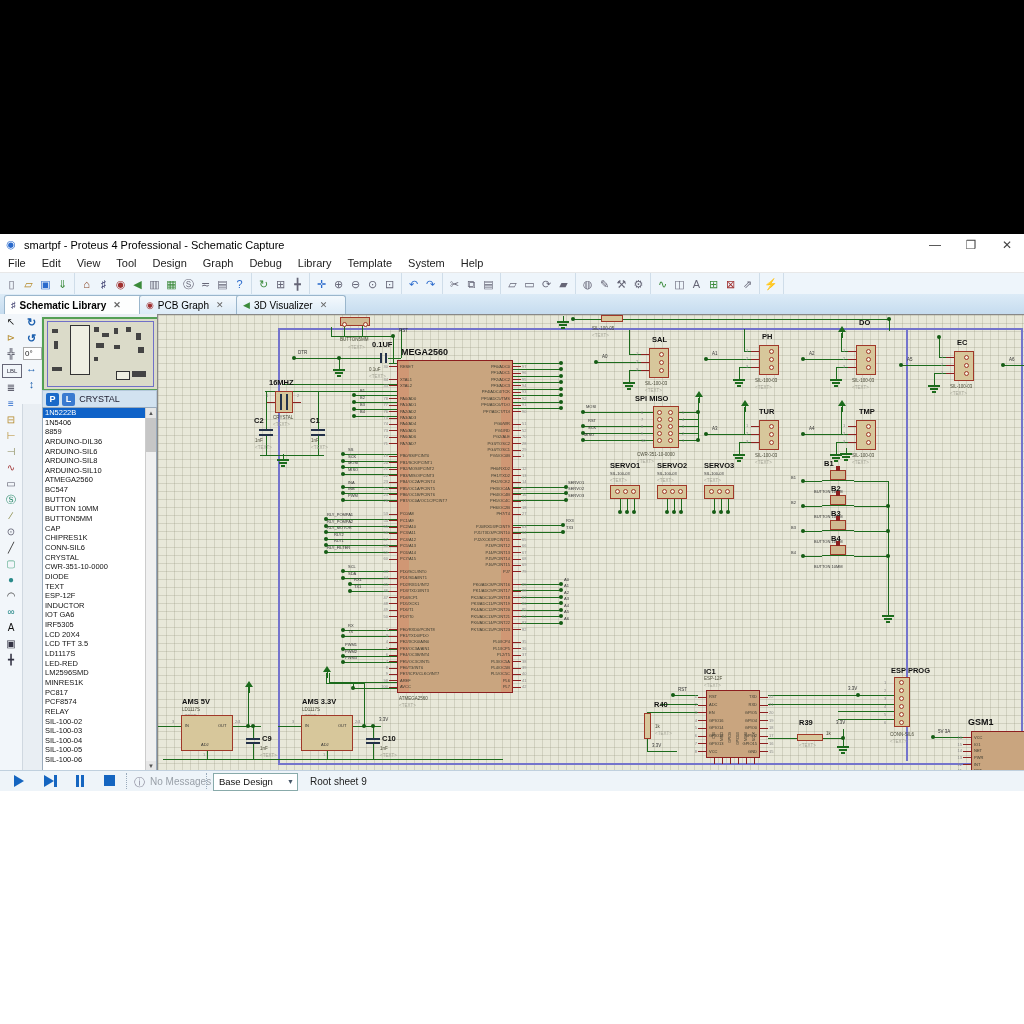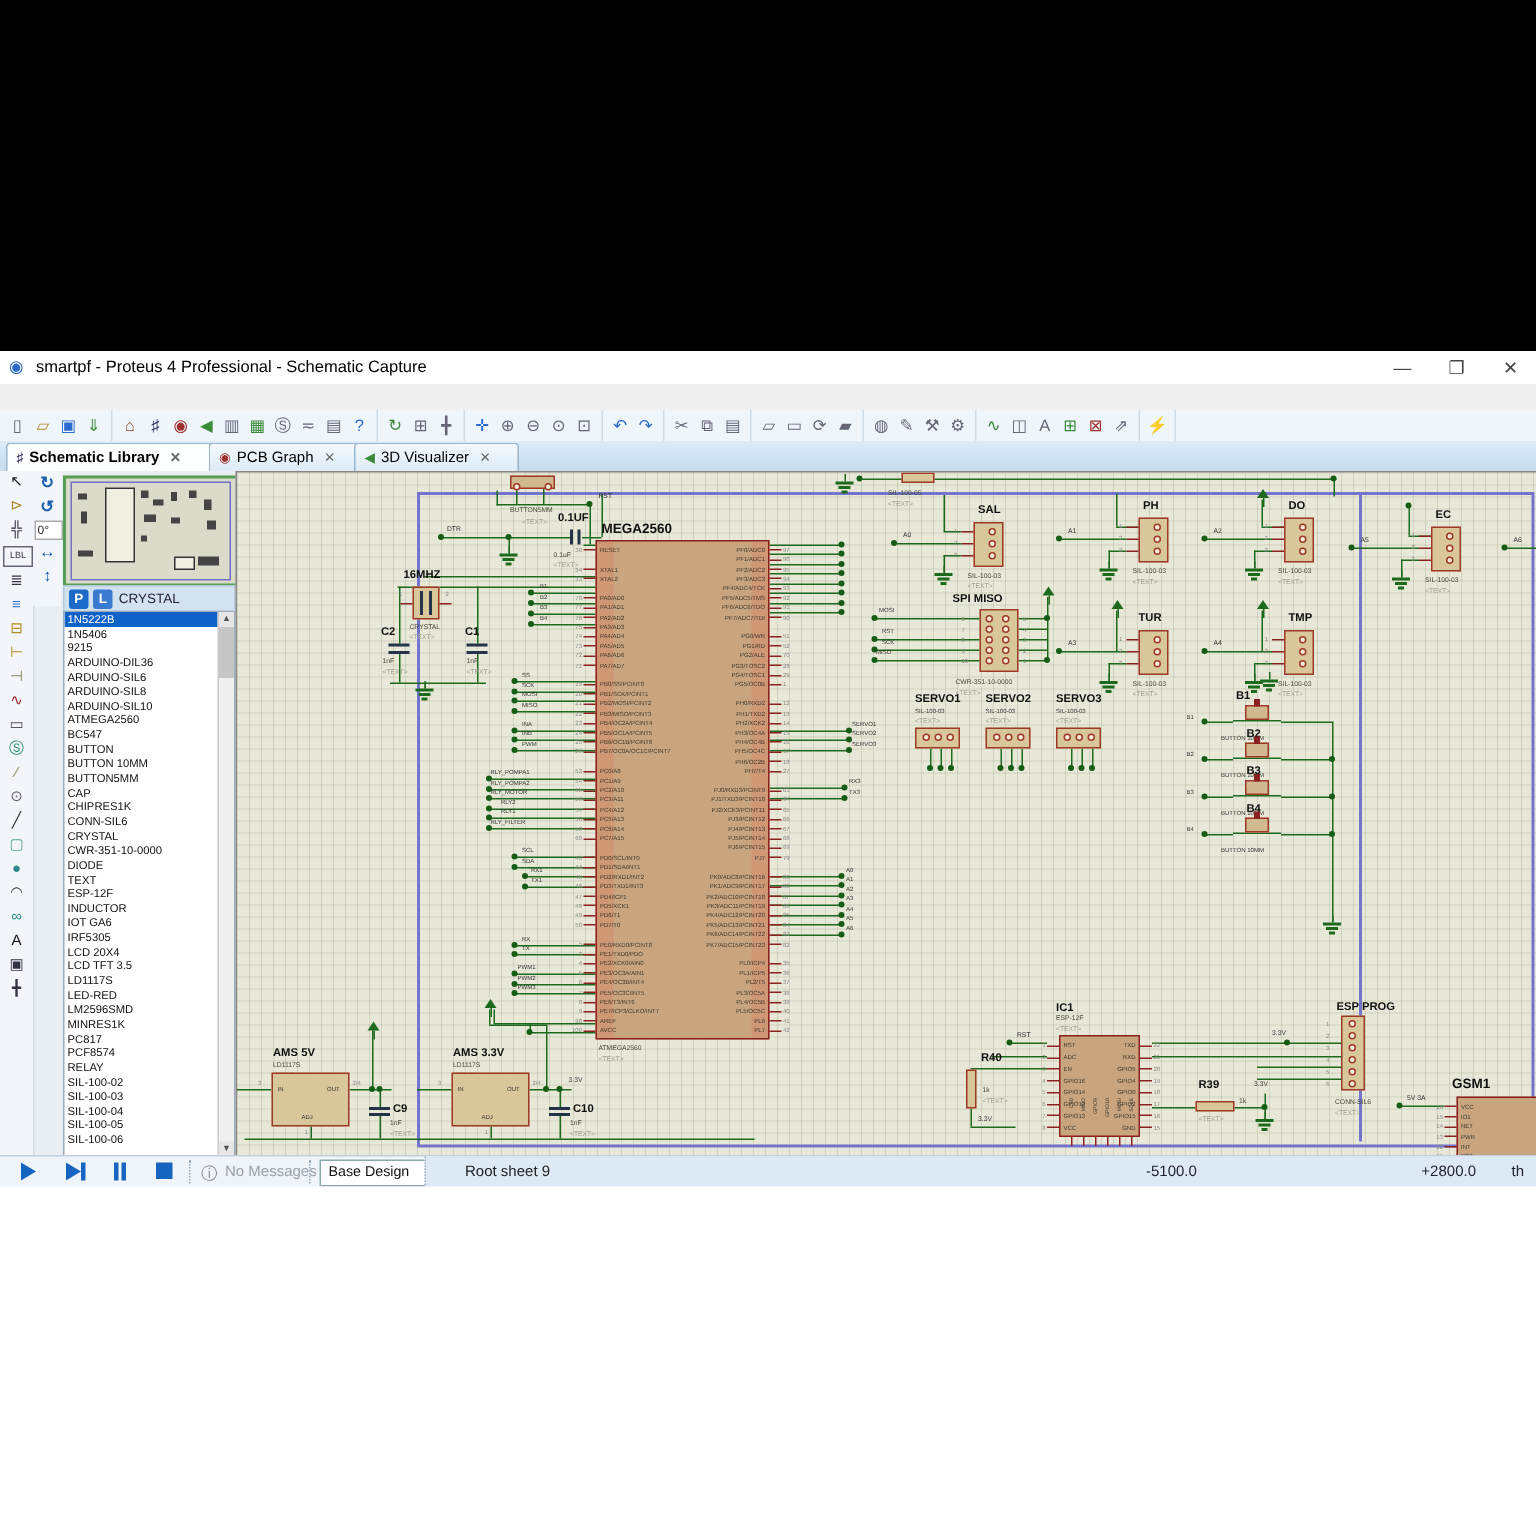--- a/index.html
+++ b/index.html
@@ -90,20 +90,33 @@
 <div class="abs" id="letterbox-top"></div>
 
 <div class="abs" id="app">
   <div class="abs" id="titlebar">
     <div class="abs" id="app-icon">◉</div>
     <div class="ttl">smartpf - Proteus 4 Professional - Schematic Capture</div>
     <div class="winbtn" style="left:920px;">—</div>
     <div class="winbtn" style="left:956px;">❐</div>
     <div class="winbtn" style="left:992px;">✕</div>
   </div>
+  <div class="abs" id="menubar">
+      <div class="menu-item">File</div>
+      <div class="menu-item">Edit</div>
+      <div class="menu-item">View</div>
+      <div class="menu-item">Tool</div>
+      <div class="menu-item">Design</div>
+      <div class="menu-item">Graph</div>
+      <div class="menu-item">Debug</div>
+      <div class="menu-item">Library</div>
+      <div class="menu-item">Template</div>
+      <div class="menu-item">System</div>
+      <div class="menu-item">Help</div>
+    </div>
   <div class="abs" id="toolbar">
       <div class="tb-group">
         <div class="tb-btn">▯</div>
         <div class="tb-btn" style="color: rgb(181, 138, 42);">▱</div>
         <div class="tb-btn" style="color: rgb(42, 106, 204);">▣</div>
         <div class="tb-btn" style="color: rgb(58, 138, 58);">⇓</div>
       </div>
       <div class="tb-group">
         <div class="tb-btn" style="color: rgb(136, 68, 34);">⌂</div>
         <div class="tb-btn" style="color: rgb(51, 51, 102);">♯</div>
@@ -231,21 +244,21 @@
     </div>
     <div class="abs" id="devhdr">
       <div class="pl-btn" style="left:3px;">P</div>
       <div class="pl-btn" style="left:19px;background:#3a7ad0;">L</div>
       <div class="hdr-label">CRYSTAL</div>
     </div>
     <div class="abs" id="devlist">
       <div id="devitems">
           <div class="dev-item selected">1N5222B</div>
           <div class="dev-item">1N5406</div>
-          <div class="dev-item">9215</div>
+          <div class="dev-item">8859</div>
           <div class="dev-item">ARDUINO-DIL36</div>
           <div class="dev-item">ARDUINO-SIL6</div>
           <div class="dev-item">ARDUINO-SIL8</div>
           <div class="dev-item">ARDUINO-SIL10</div>
           <div class="dev-item">ATMEGA2560</div>
           <div class="dev-item">BC547</div>
           <div class="dev-item">BUTTON</div>
           <div class="dev-item">BUTTON 10MM</div>
           <div class="dev-item">BUTTON5MM</div>
           <div class="dev-item">CAP</div>
@@ -674,21 +687,21 @@
         <div class="lbl l-sub" style="left: 434px; top: 11px; position: absolute;">SIL-100-05</div>
         <div class="lbl l-txt" style="left: 434px; top: 18px; position: absolute;">&lt;TEXT&gt;</div>
         <div class="lbl l-ref" style="left: 494px; top: 20px; position: absolute;">SAL</div>
         <div class="lbl l-sub" style="left: 487px; top: 66px; position: absolute;">SIL-100-03</div>
         <div class="lbl l-txt" style="left: 487px; top: 73px; position: absolute;">&lt;TEXT&gt;</div>
         <div class="lbl l-wire" style="left: 444px; top: 39px; position: absolute;">A0</div>
         <div class="lbl l-ref" style="left: 604px; top: 17px; position: absolute;">PH</div>
         <div class="lbl l-sub" style="left: 597px; top: 63px; position: absolute;">SIL-100-03</div>
         <div class="lbl l-txt" style="left: 597px; top: 70px; position: absolute;">&lt;TEXT&gt;</div>
         <div class="lbl l-wire" style="left: 554px; top: 36px; position: absolute;">A1</div>
-        <div class="lbl l-ref" style="left: 701px; top: 17px; position: absolute;">DO</div>
+        <div class="lbl l-ref" style="left: 701px; top: 3px; position: absolute;">DO</div>
         <div class="lbl l-sub" style="left: 694px; top: 63px; position: absolute;">SIL-100-03</div>
         <div class="lbl l-txt" style="left: 694px; top: 70px; position: absolute;">&lt;TEXT&gt;</div>
         <div class="lbl l-wire" style="left: 651px; top: 36px; position: absolute;">A2</div>
         <div class="lbl l-ref" style="left: 799px; top: 23px; position: absolute;">EC</div>
         <div class="lbl l-sub" style="left: 792px; top: 69px; position: absolute;">SIL-100-03</div>
         <div class="lbl l-txt" style="left: 792px; top: 76px; position: absolute;">&lt;TEXT&gt;</div>
         <div class="lbl l-wire" style="left: 749px; top: 42px; position: absolute;">A5</div>
         <div class="lbl l-wire" style="left: 851px; top: 42px; position: absolute;">A6</div>
         <div class="lbl l-ref" style="left: 601px; top: 92px; position: absolute;">TUR</div>
         <div class="lbl l-sub" style="left: 597px; top: 138px; position: absolute;">SIL-100-03</div>
@@ -1287,21 +1300,16 @@
       </div>
     <div class="simbtn" style="left:104px;">
         <div class="sqr"></div>
       </div>
     <div class="sb-sep" style="left:126px;"></div>
     <div class="abs" style="left:134px;top:4px;color:#889;font-size:11px;">ⓘ</div>
     <div class="abs" style="left:150px;top:5px;color:#99a0a8;font-size:10px;">No Messages</div>
     <div class="sb-sep" style="left:206px;"></div>
     <div id="dd-design"><span>Base Design</span><span class="arr">▼</span></div>
     <div class="abs" style="left:310px;top:5px;color:#222;font-size:10px;z-index:2;">Root sheet 9</div>
-    <div id="coords">
-      <div class="abs" style="left:480px;top:5px;font-size:10px;color:#223;">-5100.0</div>
-      <div class="abs" style="right:40px;top:5px;font-size:10px;color:#223;">+2800.0</div>
-      <div class="abs" style="right:8px;top:5px;font-size:10px;color:#223;">th</div>
-    </div>
   </div>
 </div>
 
 <div class="abs" id="letterbox-bottom"></div>
 
 </body></html>

